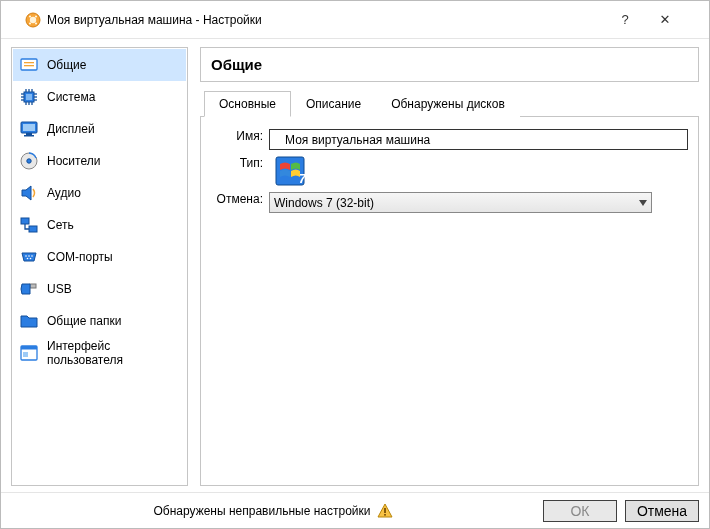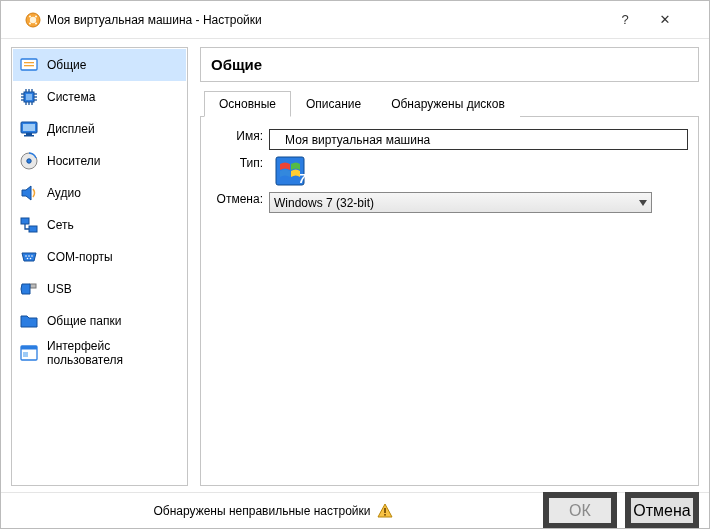--- a/index.html
+++ b/index.html
@@ -28,21 +28,21 @@
 
 .formrow { display: flex; margin-bottom: 6px; }
 .formrow label { width: 52px; text-align: right; margin-right: 6px; }
 .formrow input[type=text] { flex: 1; height: 21px; border: 1px solid #333; padding: 0 15px; font-size: 12px; background:#fff; }
 .formrow .combo { flex: 1; height: 21px; border: 1px solid #888; background: linear-gradient(#f6f6f6,#e6e6e6); display: flex; align-items: center; padding: 0 4px; position: relative; }
 .formrow .combo .arrow { position: absolute; right: 4px; top: 50%; transform: translateY(-50%); }
 .osicon { width: 30px; height: 30px; margin-left: 6px; }
 
 .footer { height: 36px; border-top: 1px solid #e5e5e5; display: flex; align-items: center; padding: 0 10px; gap: 8px; }
 .footer .msg { flex: 1; text-align: center; display:flex; align-items:center; justify-content:center; gap:6px;}
-.footer button { width: 74px; height: 37px; border: 6px solid #404040; background: #e1e1e1; font-size: 16px; }
+.footer button { width: 74px; height: 22px; border: 1px solid #404040; background: #e1e1e1; font-size: 14px; }
 .footer button:disabled { color: #8a8a8a; background:#e8e8e8; }
 .warn { width:16px; height:16px; }
 
 svg { display:block; }
 </style>
 </head>
 <body>
 
 <div class="titlebar">
   <span class="icon">

